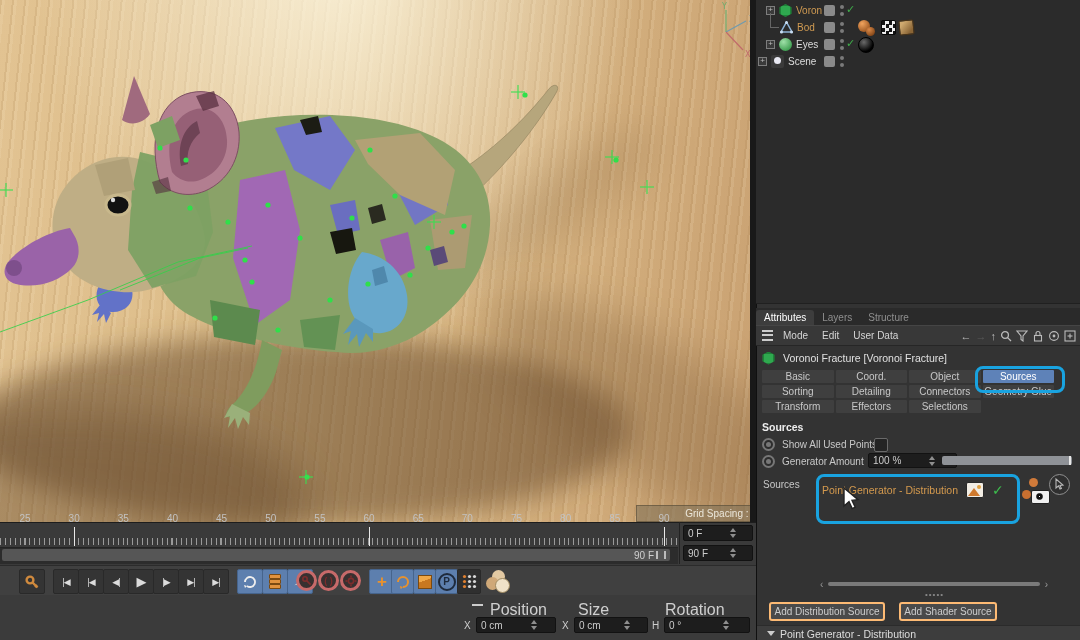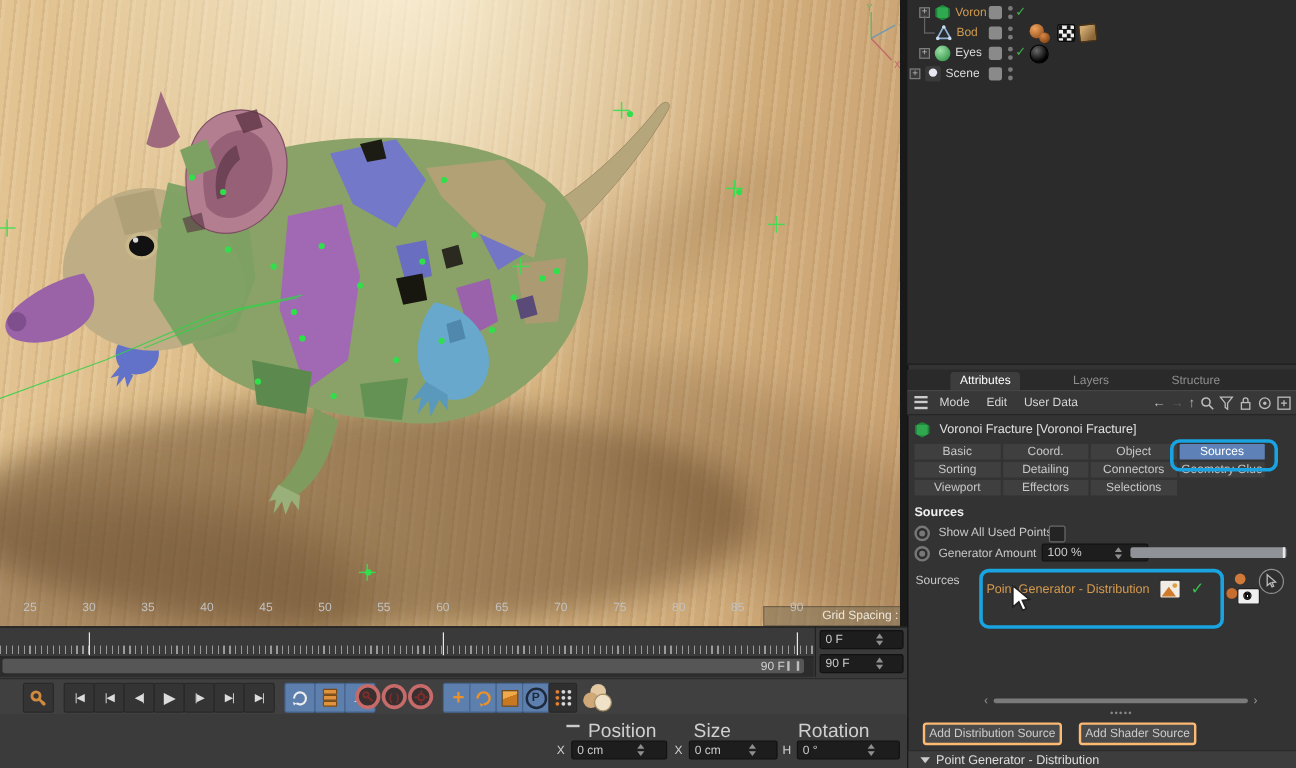--- a/index.html
+++ b/index.html
@@ -38,21 +38,21 @@
   .mat-blk{background:radial-gradient(circle at 35% 30%,#6a6a6a,#000 70%);border-radius:50%;width:14px;height:14px;border:1px solid #000;}
   .treeline{position:absolute;border-left:1px solid #666;border-bottom:1px solid #666;}
   .obicon{width:13px;height:13px;flex:none;}
   .ic-vor{background:#2fa84f;clip-path:polygon(50% 0,96% 25%,96% 75%,50% 100%,4% 75%,4% 25%);
           box-shadow:inset 0 0 0 2px rgba(0,60,15,.35);}
   .ic-eye{border-radius:50%;background:radial-gradient(circle at 35% 30%,#9fe0a8,#1f8a35);}
   .ic-scn{background:#3a3a3a;border-radius:2px;position:relative;}
   .ic-scn::after{content:"";position:absolute;left:3px;top:2px;width:7px;height:7px;border-radius:50%;background:#e8e8f2;}
   
   .ptabs{left:756px;top:308px;width:324px;height:17px;background:#2a2a2a;display:flex;align-items:flex-end;font-size:10px;}
-  .ptab{padding:2px 8px 2px 8px;color:#8f8f8f;margin-left:36px;}
+  .ptab{padding:2px 8px 2px 8px;color:#8f8f8f;}
   .ptab.on{color:#fff;background:#3d3d3d;border-radius:3px 3px 0 0;}
   .menurow{left:756px;top:325px;width:324px;height:19px;background:#383838;border-top:1px solid #454545;border-bottom:1px solid #262626;display:flex;align-items:center;font-size:10px;color:#d5d5d5;}
   .menurow .mi{margin-right:14px;}
   .ham{width:11px;height:7px;border-top:2px solid #ccc;border-bottom:2px solid #ccc;position:relative;margin:0 10px 0 6px;}
   .ham::after{content:"";position:absolute;left:0;top:1.5px;width:11px;height:2px;background:#ccc;}
   .mricons{margin-left:auto;display:flex;align-items:center;gap:4px;padding-right:4px;}
   .mricons span{font-size:11px;color:#bbb;}
   .titlerow{left:756px;top:349px;width:324px;height:18px;display:flex;align-items:center;font-size:10.5px;color:#e0e0e0;}
   .atabs{left:762px;top:370px;width:292px;display:grid;grid-template-columns:repeat(4,1fr);gap:2px;}
   .atab{background:#3f3f3f;color:#c8c8c8;font-size:10px;text-align:center;height:13px;line-height:13px;border-radius:1px;white-space:nowrap;overflow:hidden;}
@@ -86,21 +86,21 @@
   .tri-dn{width:0;height:0;border-left:4px solid transparent;border-right:4px solid transparent;border-top:5px solid #ccc;margin:0 5px 0 10px;}
   
   .pgicon{position:absolute;left:1022px;top:478px;width:28px;height:30px;}
   .pgicon .d1{position:absolute;left:7px;top:0px;width:9px;height:9px;border-radius:50%;background:#d07a3a;}
   .pgicon .d2{position:absolute;left:0px;top:12px;width:9px;height:9px;border-radius:50%;background:#c86f30;}
   .eyebox{position:absolute;left:9px;top:12px;width:17px;height:12px;background:#f0f0f0;border:1px solid #222;border-radius:2px;}
   .eyebox::after{content:"";position:absolute;left:4px;top:2px;width:7px;height:7px;border-radius:50%;background:radial-gradient(circle,#fff 0 20%,#111 21%);border:1px solid #111;box-sizing:border-box;}
   .pickbtn{position:absolute;left:1049px;top:474px;width:19px;height:19px;border-radius:50%;border:1.5px solid #909090;background:#2f2f2f;}
   
   #timeline{left:0;top:522px;width:756px;height:43px;background:#3a3a3a;border-top:1px solid #1d1d1d;}
-  #ruler{position:absolute;left:0;top:498px;width:678px;height:20px;}
+  #ruler{position:absolute;left:0;top:510px;width:678px;height:20px;}
   .rlabel{position:absolute;top:3px;transform:translateX(-50%);font-size:10px;color:#c2c2c2;}
   #ticks{position:absolute;left:0;top:538px;width:678px;height:7px;
     background:repeating-linear-gradient(90deg,#9a9a9a 0 1px,rgba(0,0,0,0) 1px 4.9px);}
   .marker{position:absolute;top:527px;width:1px;height:19px;background:#e8e8e8;}
   #rangebar{position:absolute;left:0;top:547px;width:678px;height:16px;background:#2c2c2c;border-top:1px solid #242424;}
   #rangefill{position:absolute;left:2px;top:549px;width:668px;height:12px;background:#565656;border-radius:2px;
     display:flex;align-items:center;justify-content:flex-end;font-size:10px;color:#d0d0d0;padding-right:16px;box-sizing:border-box;}
   .rhandle{position:absolute;right:4px;top:2px;width:6px;height:8px;border-left:2px solid #bdbdbd;border-right:2px solid #bdbdbd;}
   .tl-div{position:absolute;left:679px;top:522px;width:1px;height:42px;background:#222;}
   
@@ -377,21 +377,21 @@
 
 <div class="atabs abs">
   <span class="atab">Basic</span>
   <span class="atab">Coord.</span>
   <span class="atab">Object</span>
   <span class="atab sel">Sources</span>
   <span class="atab">Sorting</span>
   <span class="atab">Detailing</span>
   <span class="atab">Connectors</span>
   <span class="atab">Geometry Glue</span>
-  <span class="atab">Viewport</span>
+  <span class="atab">Transform</span>
   <span class="atab">Effectors</span>
   <span class="atab">Selections</span>
   <span class="atab blank"></span>
 </div>
 <div class="ring" style="left:975px;top:366px;width:84px;height:21px;"></div>
 
 
 <div class="shead abs">Sources</div>
 <div class="srow" style="top:437px;">
   <span class="cir"></span>

